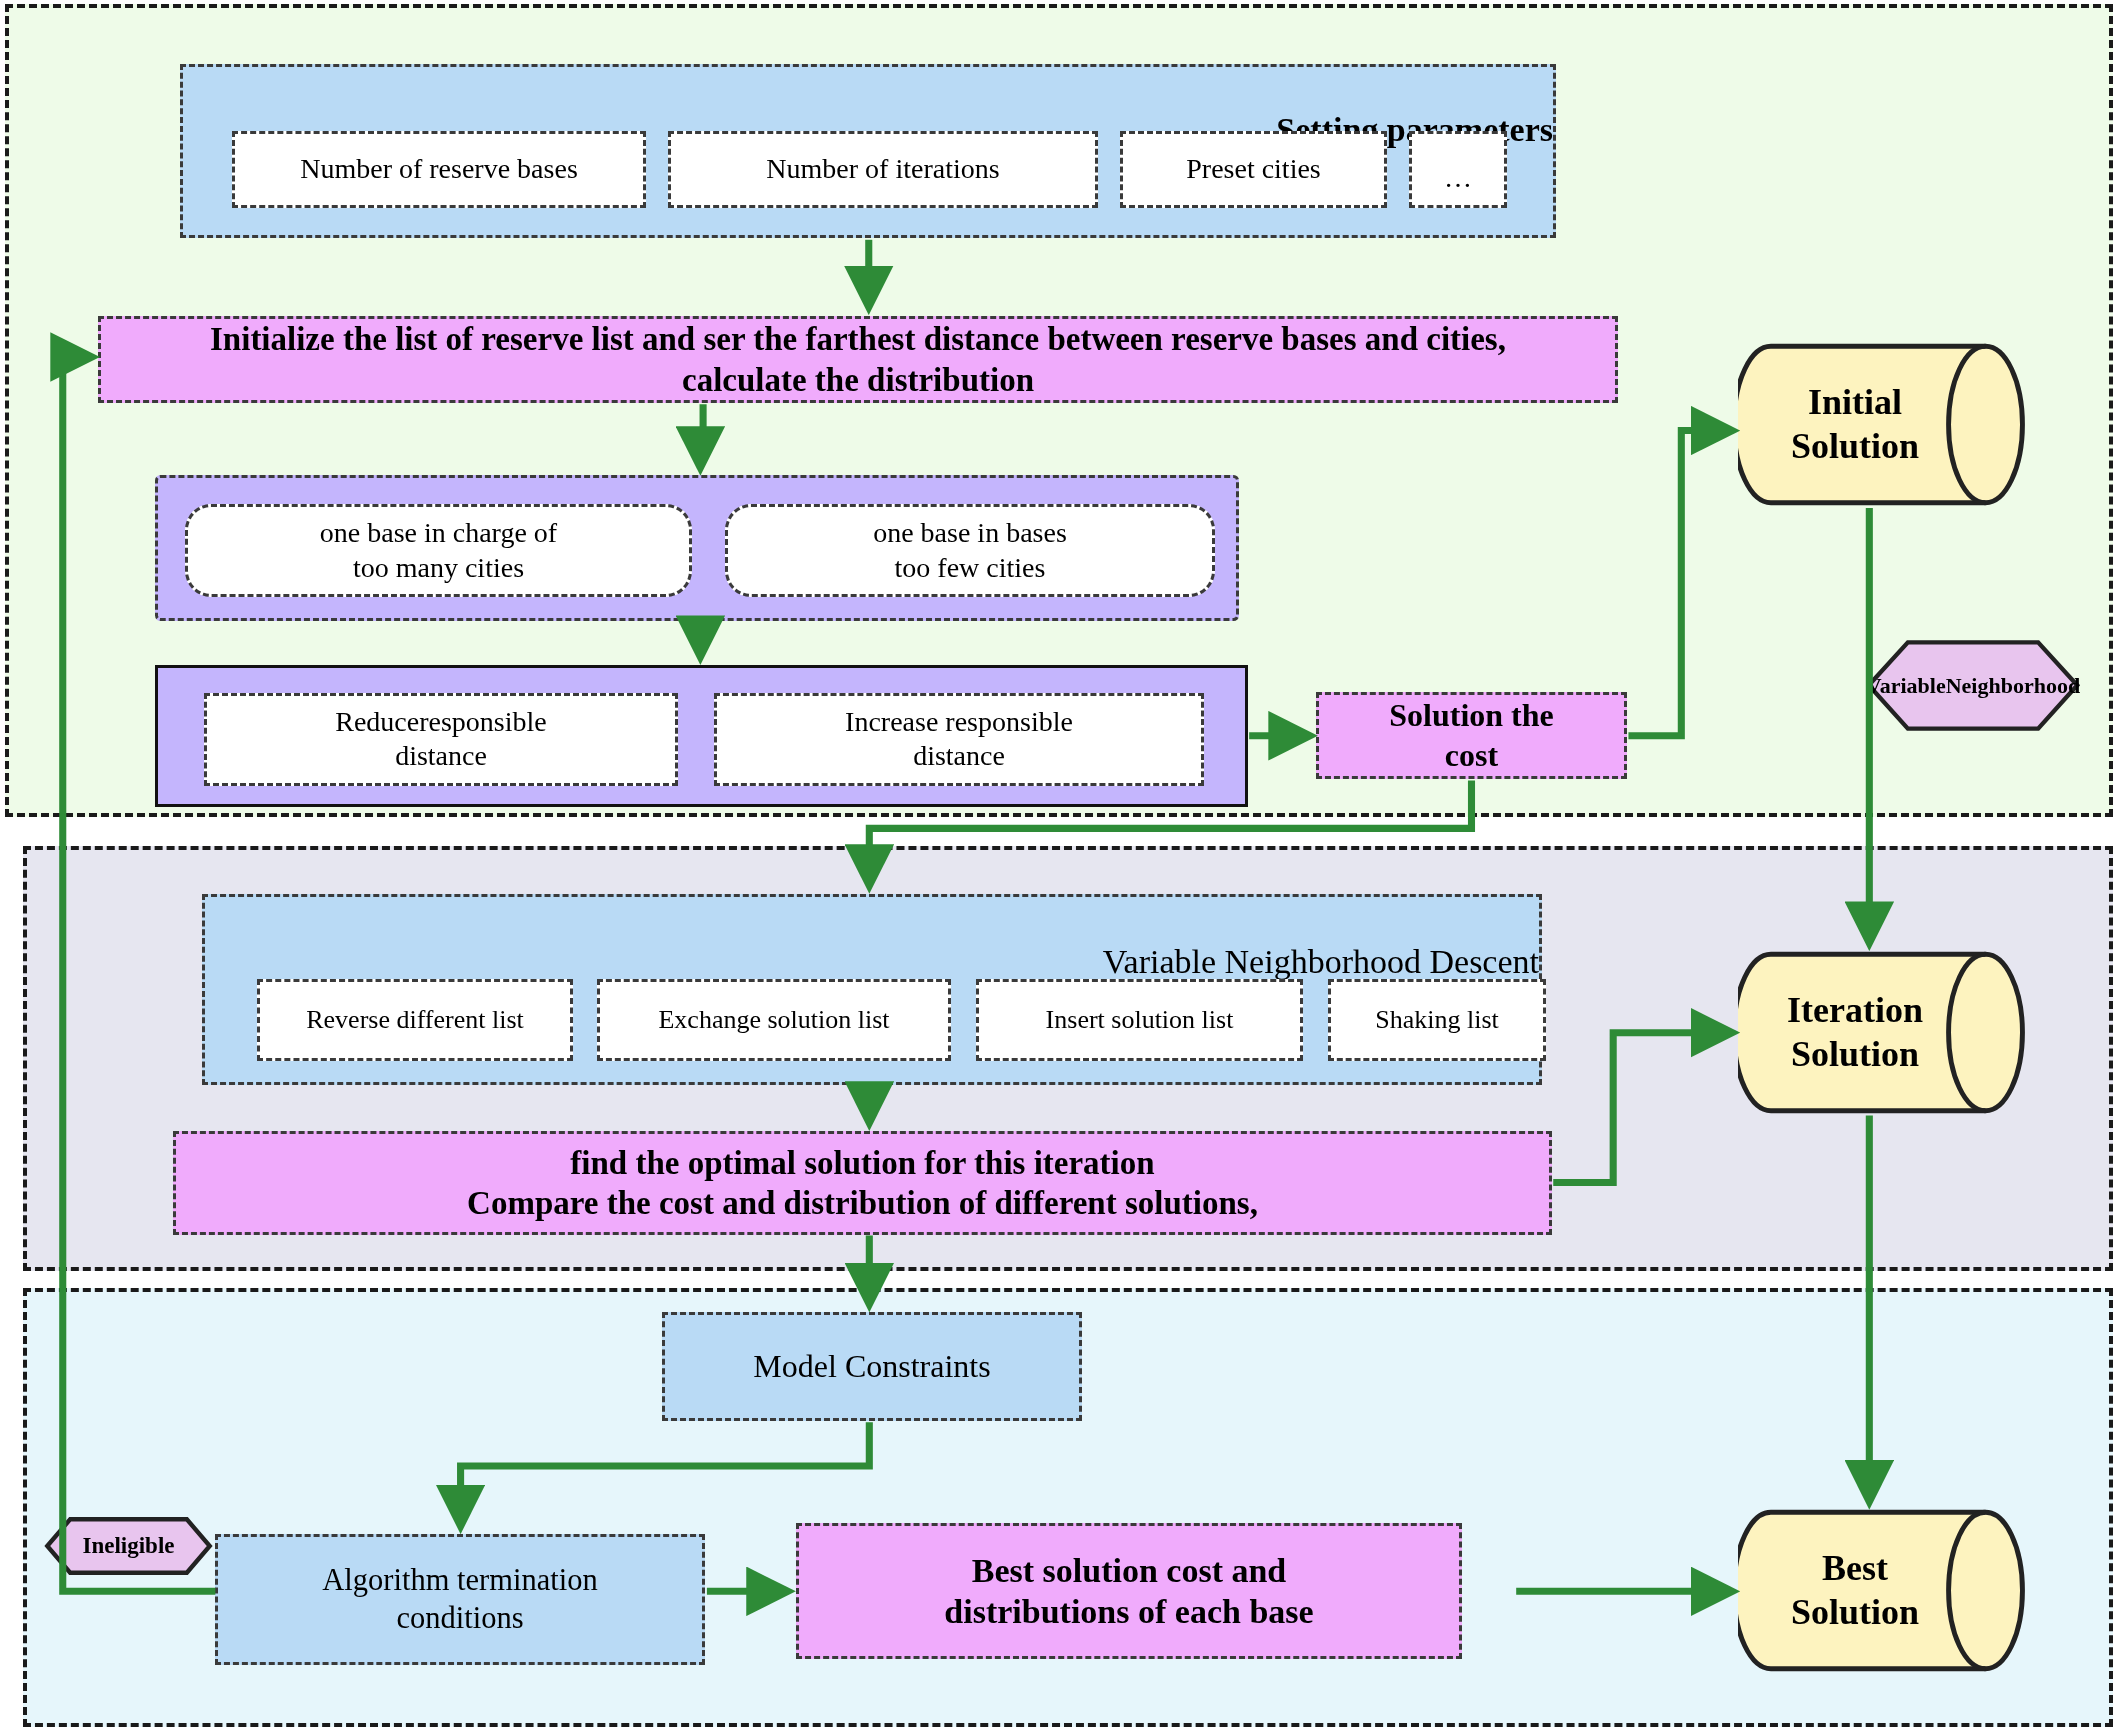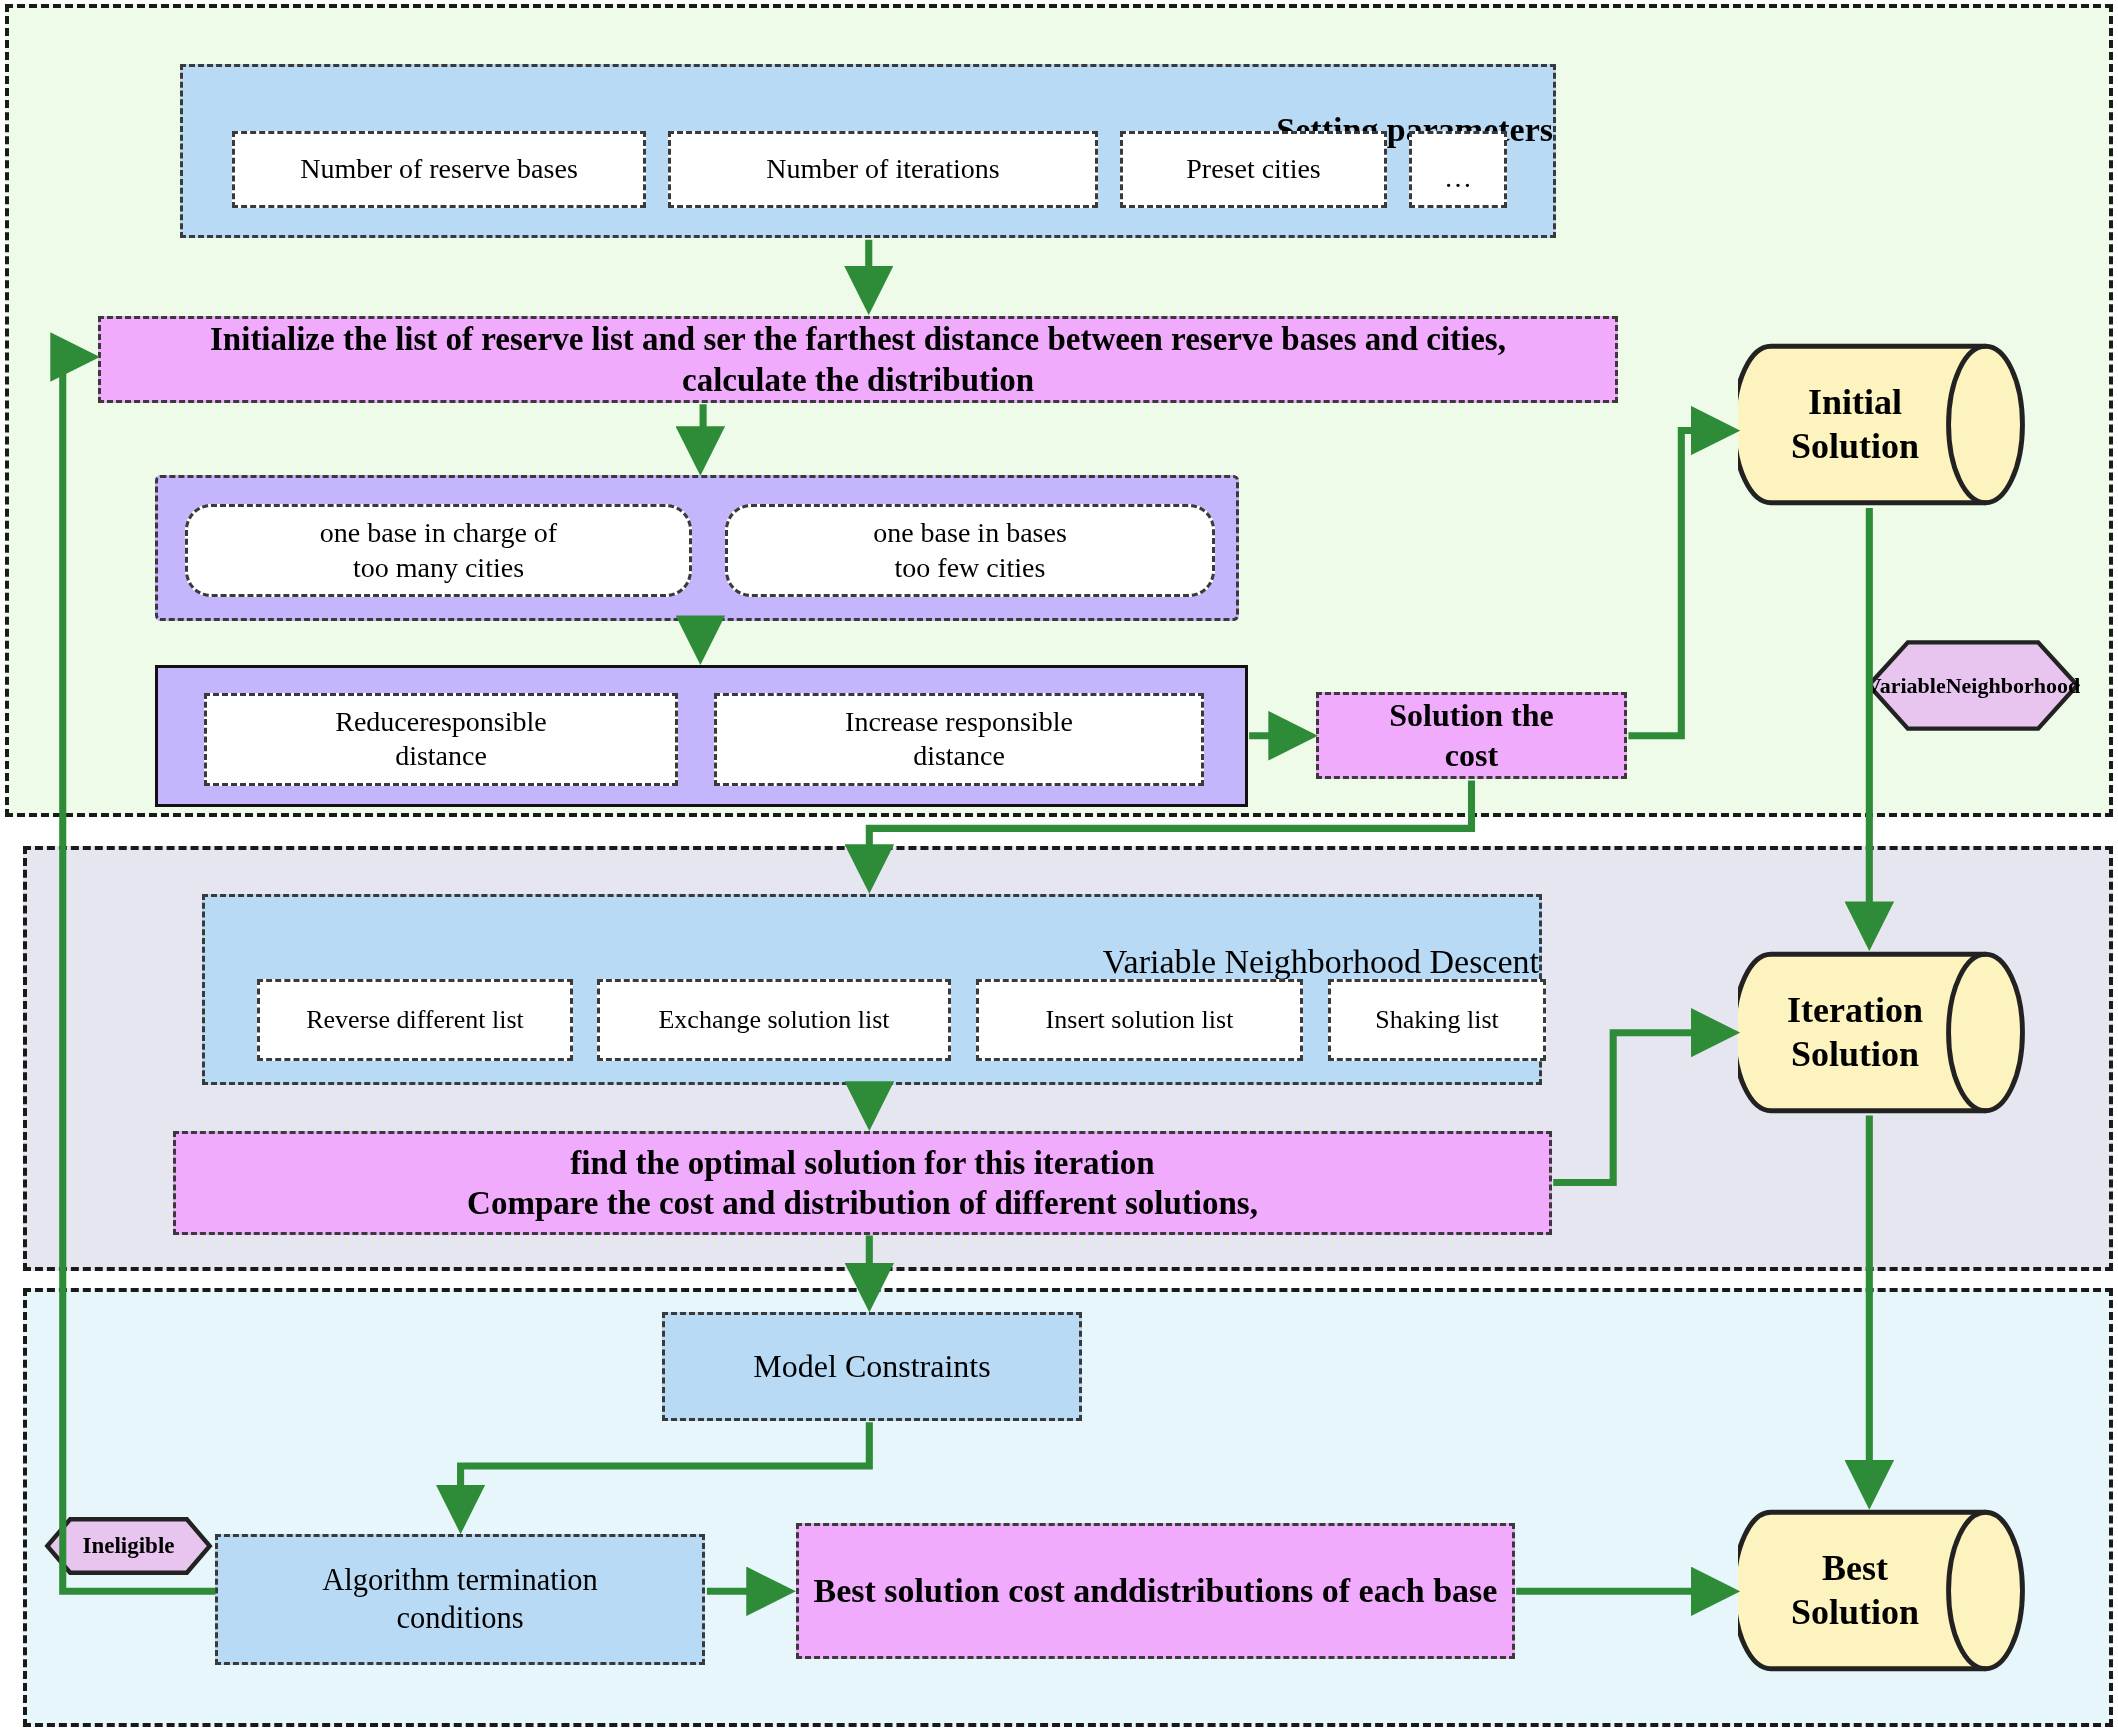--- a/index.html
+++ b/index.html
@@ -113,21 +113,21 @@
 
   <div class="panel" id="panel-out"></div>
 
   <div class="box dash blue" id="model-constraints" style="left:662px;top:1312px;width:420px;height:109px;font-size:32px;">Model Constraints</div>
 
   <div class="box dash blue" id="termination" style="left:215px;top:1534px;width:490px;height:131px;flex-direction:column;font-size:30.5px;">
     <span>Algorithm termination</span>
     <span>conditions</span>
   </div>
 
-  <div class="box dash orange bold" id="best-cost" style="left:796px;top:1523px;width:719px;height:136px;flex-direction:row;font-size:34px;">
+  <div class="box dash orange bold" id="best-cost" style="left:796px;top:1523px;width:666px;height:136px;flex-direction:column;font-size:34px;">
     <span>Best solution cost and</span>
     <span>distributions of each base</span>
   </div>
 
   <div class="cyl" style="left:1738px;top:343px;width:294px;height:163px;">
     <svg width="294" height="163" viewBox="0 0 540 300">
       <path d="M 60 6 L 455 6 A 68 144 0 0 1 455 294 L 60 294 A 68 144 0 0 1 60 6 Z" fill="#fdf3bf" stroke="#222" stroke-width="9"></path>
       <path d="M 455 6 A 68 144 0 0 0 455 294" fill="none" stroke="#222" stroke-width="9"></path>
     </svg>
     <div class="cyl-label" style="width:234px;height:163px;font-size:36px;flex-direction:column;">

